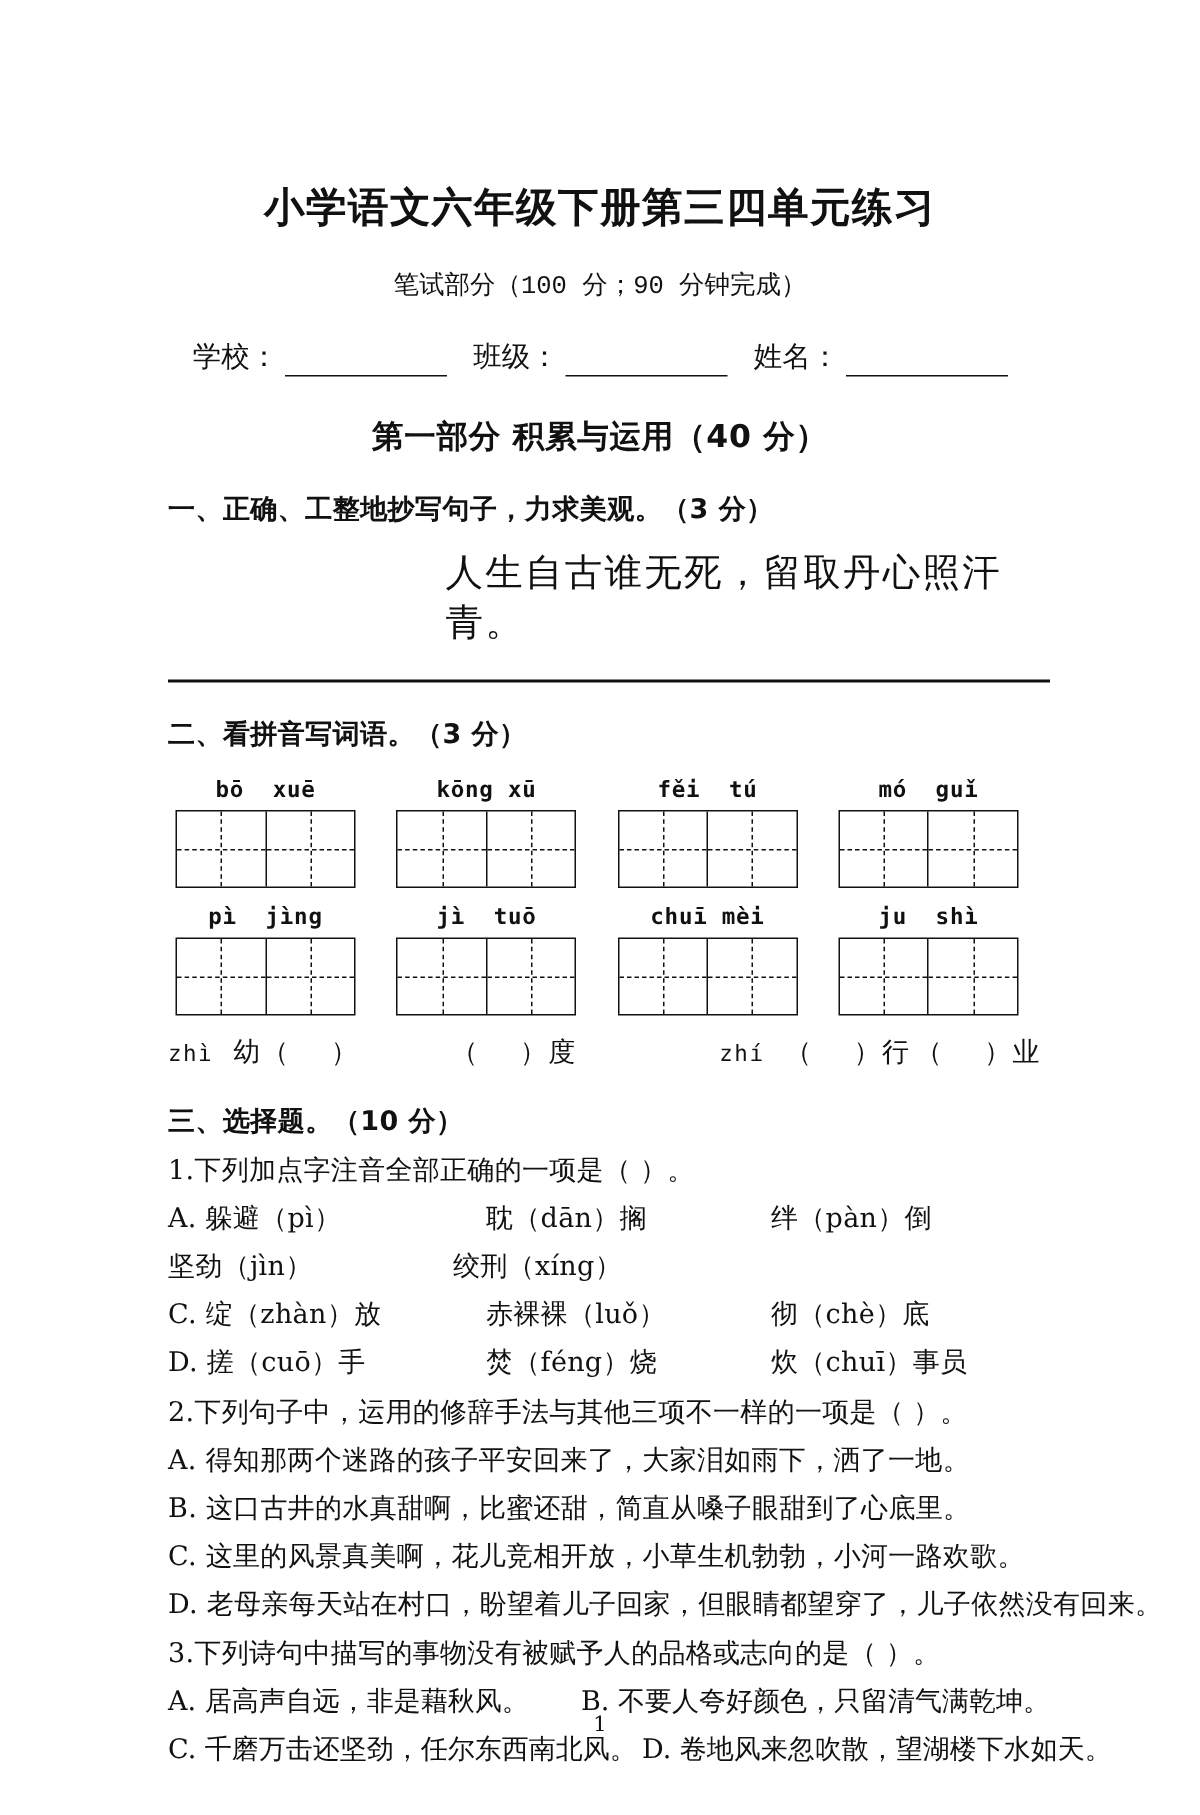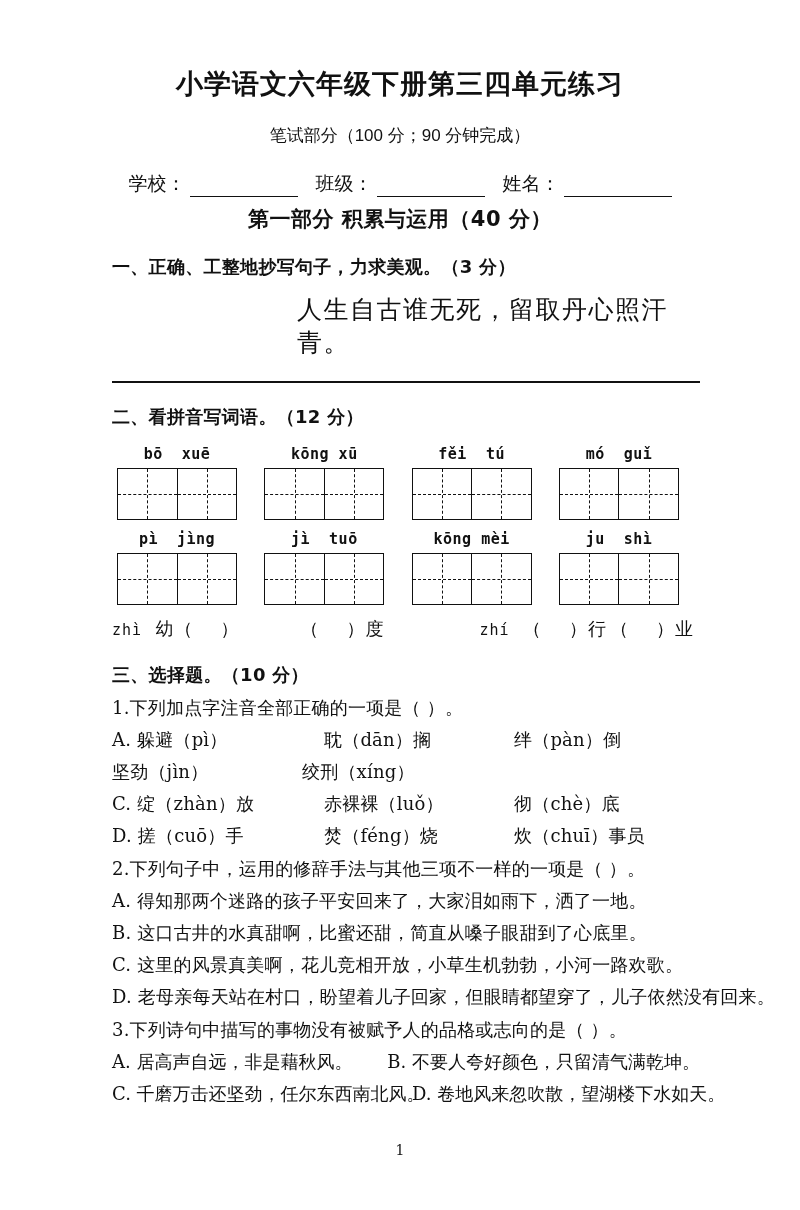--- a/index.html
+++ b/index.html
@@ -24,28 +24,28 @@
     padding: 0;
   }
 
   
   .doc-title {
     text-align: center;
     font-size: 27px;
     font-weight: bold;
     letter-spacing: 1px;
     margin: 0;
-    padding-top: 66px;
+    padding-top: 120px;
     font-family: "DejaVu Sans", "Liberation Sans", sans-serif;
   }
   .subtitle {
     text-align: center;
     font-size: 17px;
     margin-top: 22px;
-    font-family: Liberation Sans, sans-serif;
+    font-family: Liberation Mono, monospace;
   }
 
   .idline {
     display: flex;
     justify-content: center;
     align-items: flex-end;
     gap: 18px;
     margin-top: 24px;
     font-size: 19px;
   }
@@ -60,21 +60,21 @@
     border-bottom: 1.6px solid #111;
     width: 108px;
     height: 17px;
     margin-left: 4px;
   }
 
   .part-title {
     text-align: center;
     font-size: 21px;
     font-weight: bold;
-    margin-top: 8px;
+    margin-top: 26px;
     font-family: "DejaVu Sans", "Liberation Sans", sans-serif;
     letter-spacing: 0.5px;
   }
 
   
   .content { padding: 0 100px 0 112px; }
 
   .sec-head {
     font-size: 18px;
     font-weight: bold;
@@ -179,20 +179,21 @@
   .opt-full {
     font-size: 18px;
     margin-top: 8px;
     letter-spacing: 0.2px;
     white-space: pre;
   }
   .opt-pair {
     display: flex;
     font-size: 18px;
     margin-top: 8px;
+    gap: 16px;
   }
   .opt-pair .half-a { width: 300px; white-space: pre; }
   .opt-pair .half-b { white-space: pre; }
 
   .page-num {
     position: absolute;
     bottom: 52px;
     left: 0; right: 0;
     text-align: center;
     font-size: 14px;
@@ -224,21 +225,21 @@
   </div>
 
   <div class="part-title">第一部分 积累与运用（40 分）</div>
 
   <div class="content">
 
     <div class="sec-head">一、正确、工整地抄写句子，力求美观。（3 分）</div>
     <div class="copy-sentence">人生自古谁无死，留取丹心照汗青。</div>
     <hr class="rule">
 
-    <div class="sec-head">二、看拼音写词语。（12 分）</div>
+    <div class="sec-head">二、看拼音写词语。（3 分）</div>
 
     <div class="pinyin-block">
 
       <div class="pinyin-row">
         <div class="pinyin-cell">
           <div class="pinyin-text">bō  xuē</div>
           <div class="tianzi">
               <div class="sq"></div>
               <div class="sq"></div>
             </div>
@@ -275,21 +276,21 @@
             </div>
         </div>
         <div class="pinyin-cell">
           <div class="pinyin-text">jì  tuō</div>
           <div class="tianzi">
               <div class="sq"></div>
               <div class="sq"></div>
             </div>
         </div>
         <div class="pinyin-cell">
-          <div class="pinyin-text">kōng mèi</div>
+          <div class="pinyin-text">chuī mèi</div>
           <div class="tianzi">
               <div class="sq"></div>
               <div class="sq"></div>
             </div>
         </div>
         <div class="pinyin-cell">
           <div class="pinyin-text">ju  shì</div>
           <div class="tianzi">
               <div class="sq"></div>
               <div class="sq"></div>

